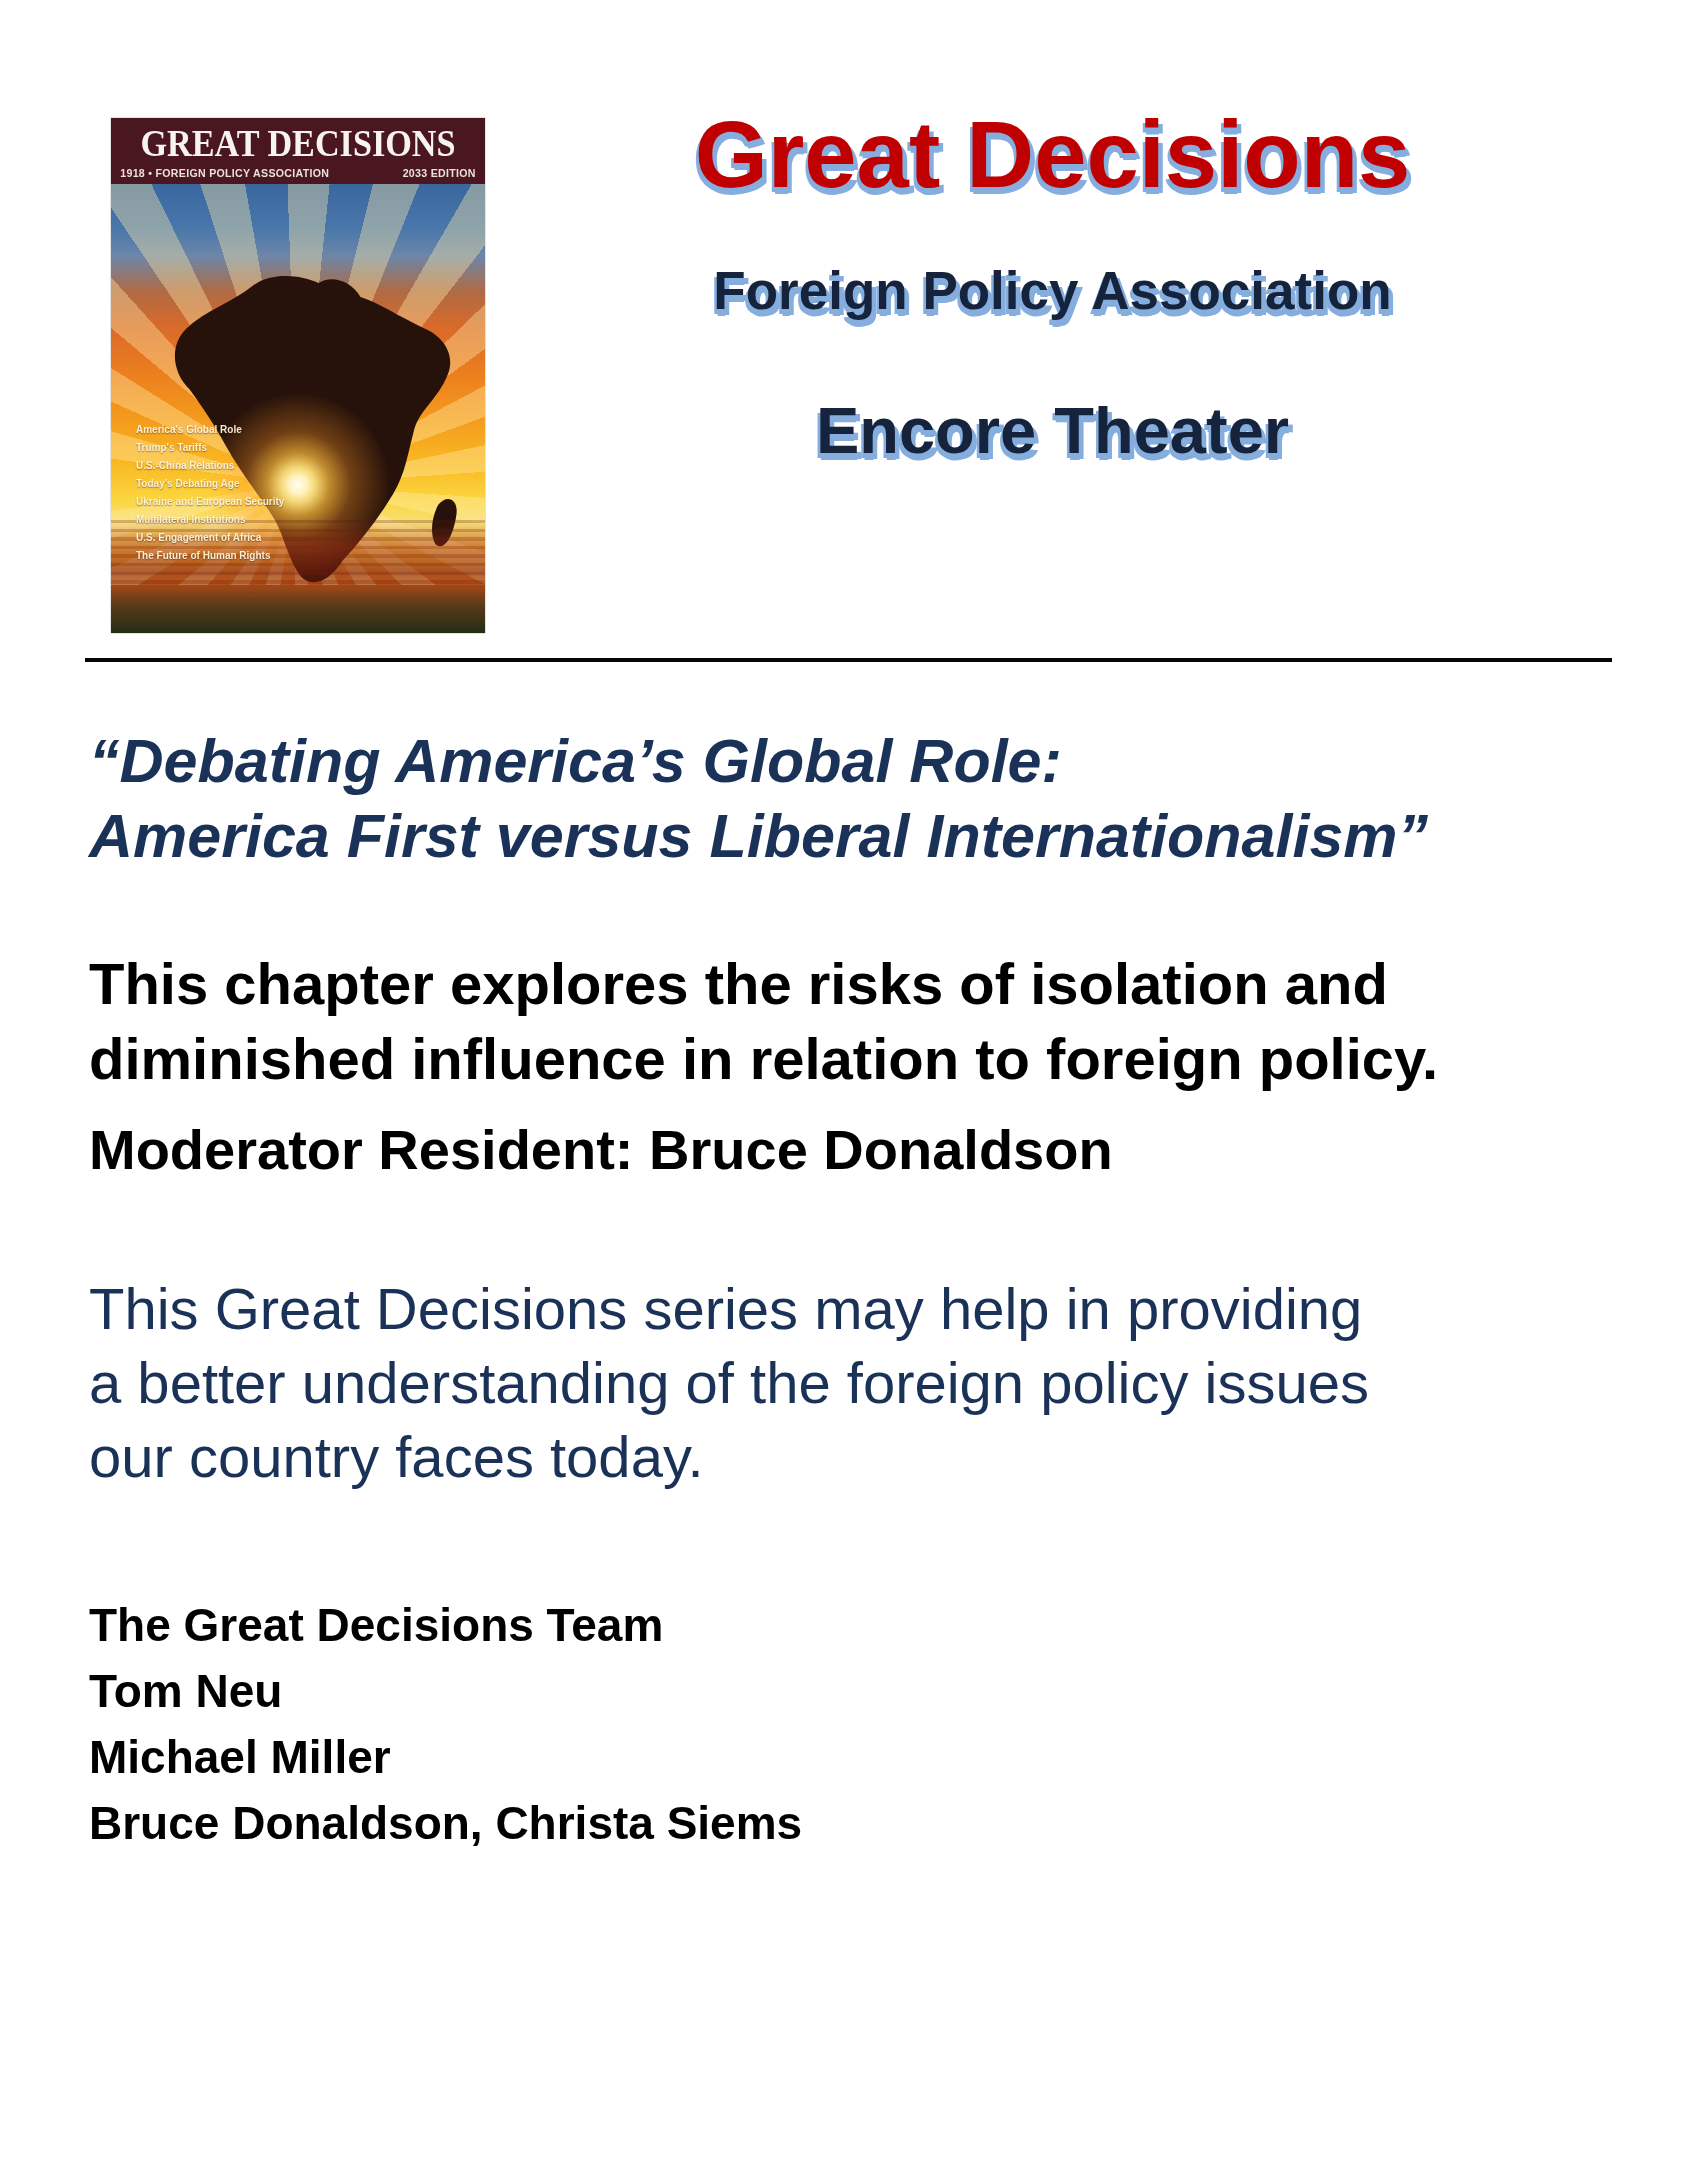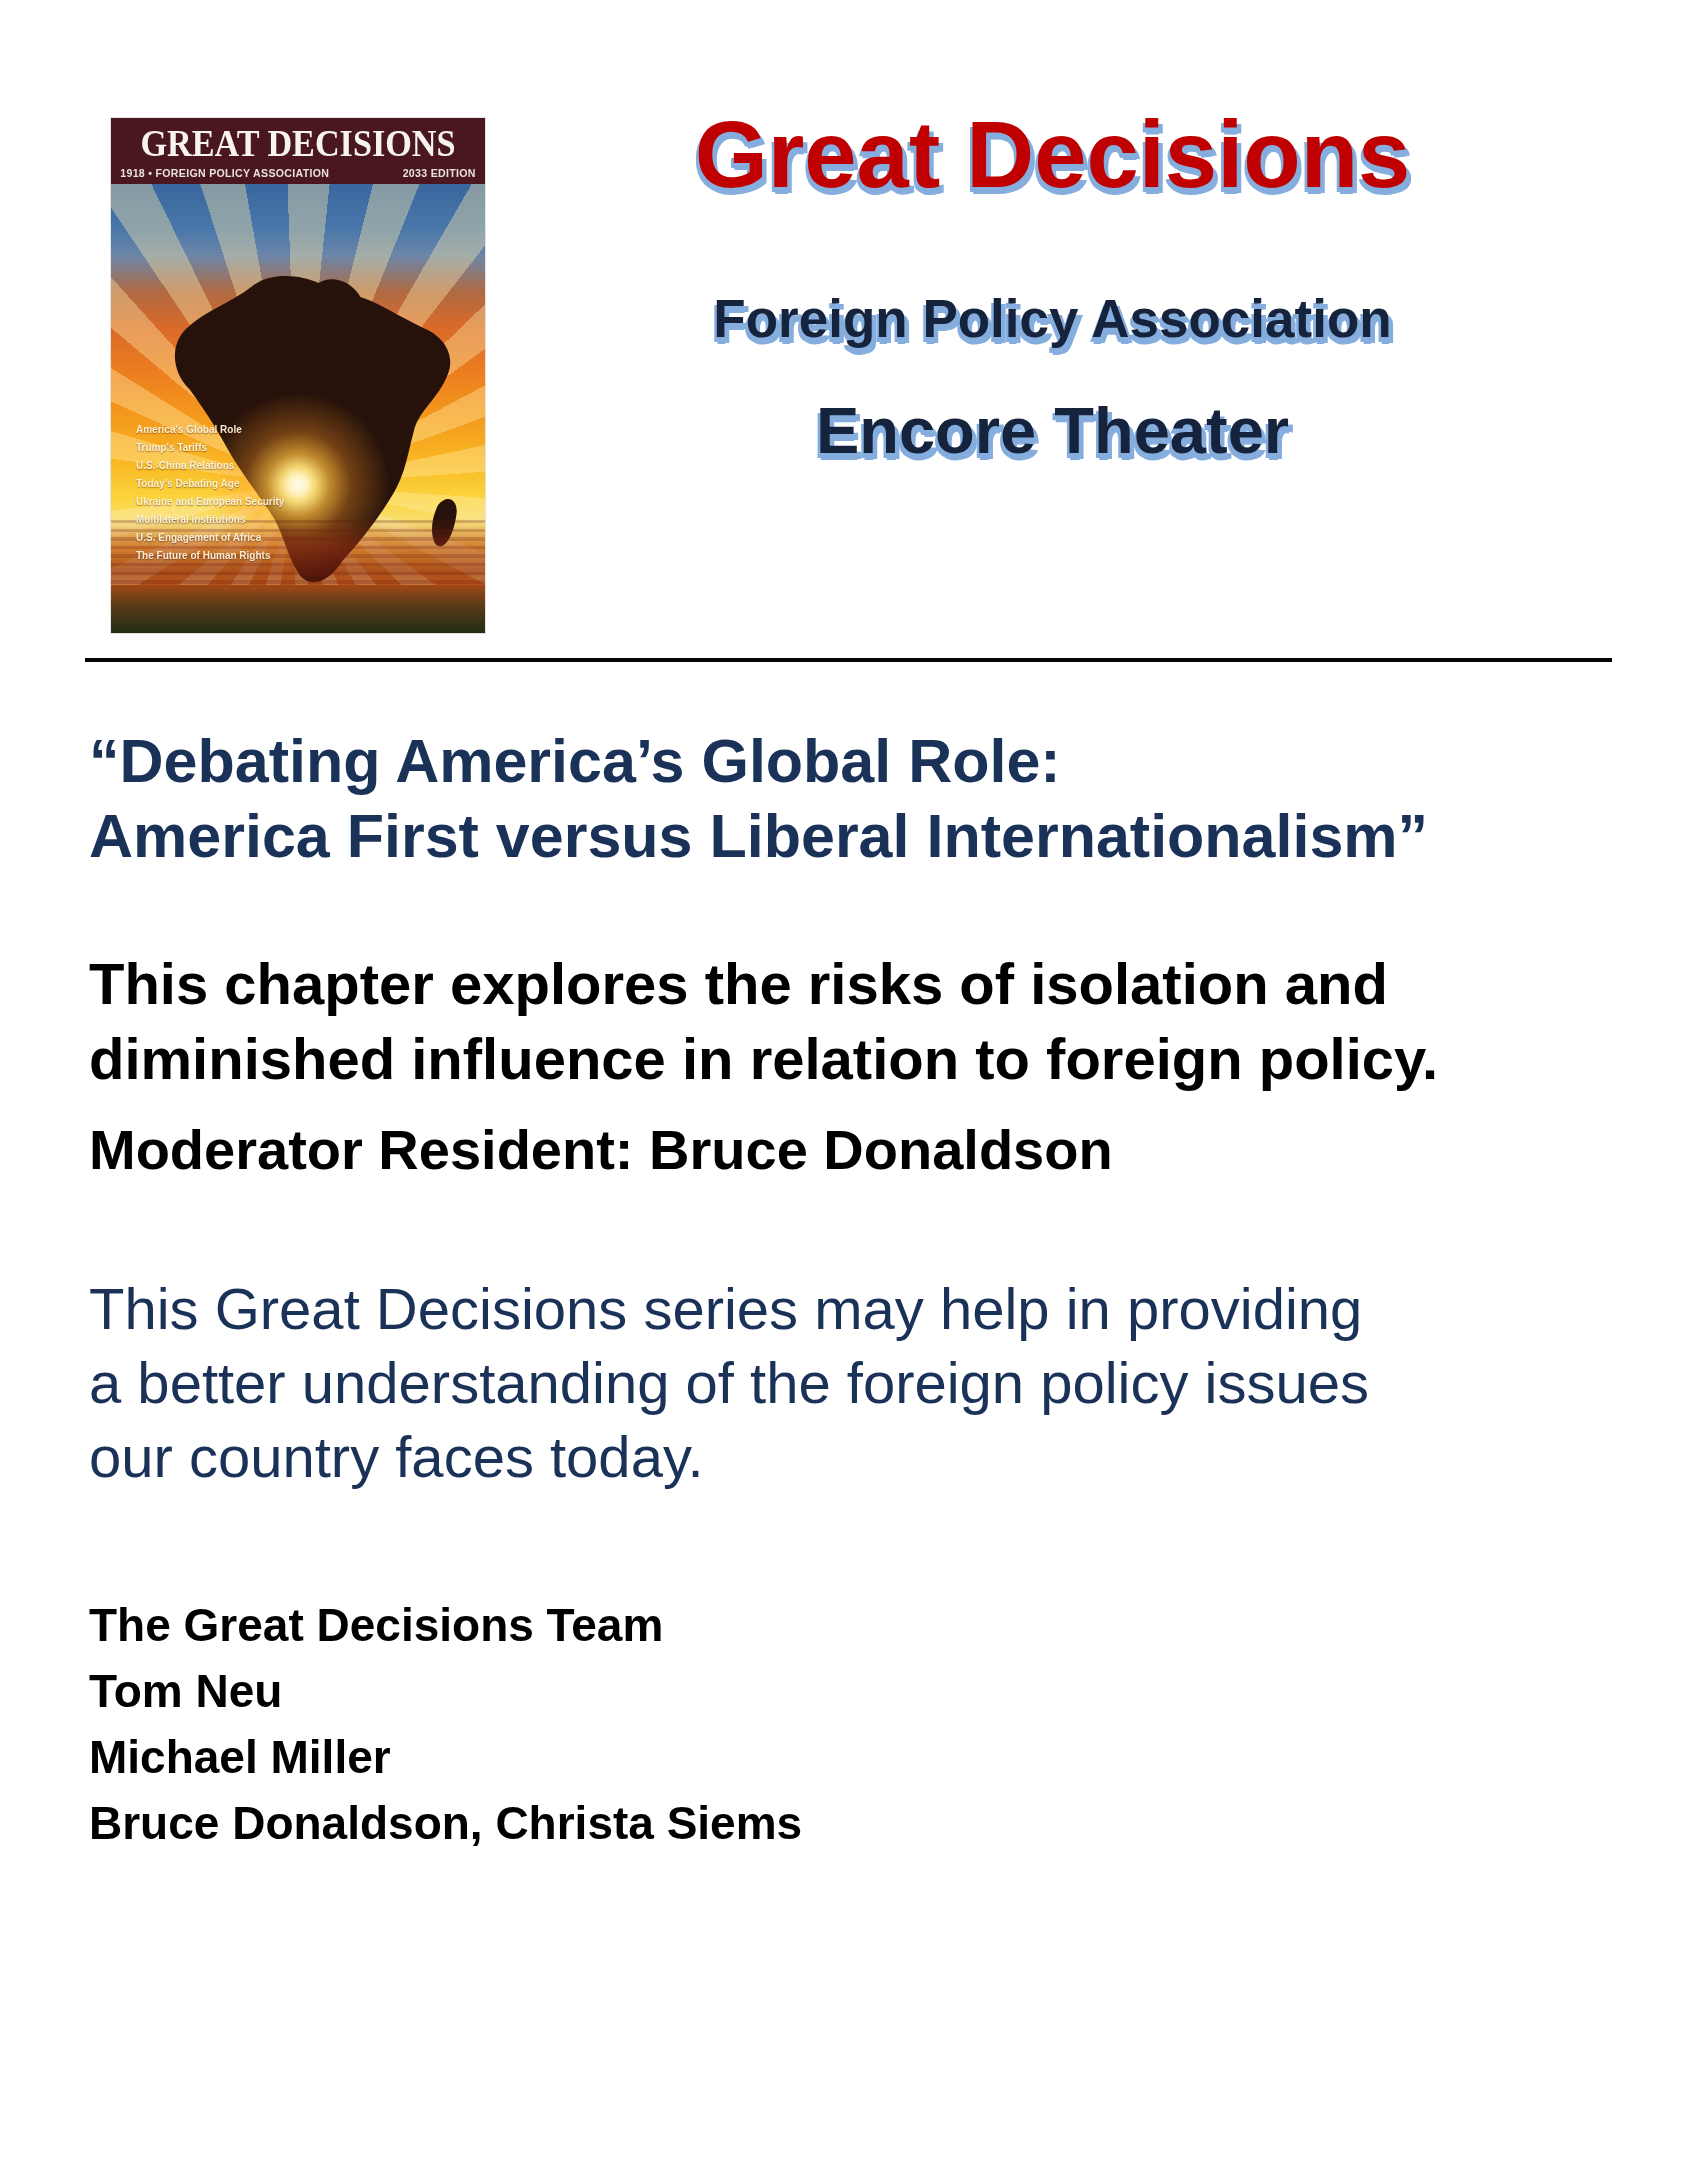--- a/index.html
+++ b/index.html
@@ -40,29 +40,29 @@
           repeating-linear-gradient(to bottom, rgba(0,0,0,.22) 0 2.6px, rgba(0,0,0,0) 2.6px 6.6px);}
   .topics{position:absolute;left:25px;top:237px;z-index:6;color:#fdf4da;
           font-size:10px;font-weight:bold;line-height:18px;text-shadow:0 0.7px 1.3px rgba(60,20,0,.5);
           opacity:.95;white-space:nowrap;}
 
   
   .titles-line{position:absolute;left:490px;width:1125px;text-align:center;
                font-weight:bold;line-height:1.05;white-space:nowrap;}
   .sh{text-shadow:-2.6px 5.3px 0 var(--sb), 4.6px 6px 0 var(--sb), 0.7px 6.6px 0 var(--sb);}
   .t-great{top:106px;font-size:94px;color:#c00000;}
-  .t-fpa{top:263px;font-size:53px;color:#15233c;margin-top:28px;}
+  .t-fpa{top:263px;font-size:53px;color:#15233c;}
   .t-encore{top:397px;font-size:65px;color:#15233c;}
   .t-monday{top:498px;font-size:66px;color:#15233c;}
 
   .divider{position:absolute;left:85px;top:658px;width:1527px;height:4px;background:#060606;}
 
   
   .quote{position:absolute;left:89px;top:724px;width:1522px;color:#1a3158;
-         font-size:61px;font-weight:bold;line-height:75px;white-space:nowrap;}
+         font-size:61px;font-weight:bold;line-height:75px;white-space:nowrap;font-style:italic;}
   .chapter{position:absolute;left:89px;top:946px;width:1522px;color:#000000;
            font-size:58px;font-weight:bold;line-height:75px;white-space:nowrap;}
   .moderator{position:absolute;left:89px;top:1117px;color:#000000;
              font-size:56px;font-weight:bold;white-space:nowrap;}
   .series{position:absolute;left:89px;top:1272px;width:1522px;color:#1a3158;
           font-size:58px;font-weight:normal;line-height:74px;white-space:nowrap;}
   .team{position:absolute;left:89px;top:1573px;color:#000000;
         font-size:46px;font-weight:bold;line-height:66px;white-space:nowrap;margin-top:19px;}
 </style>
 </head>

